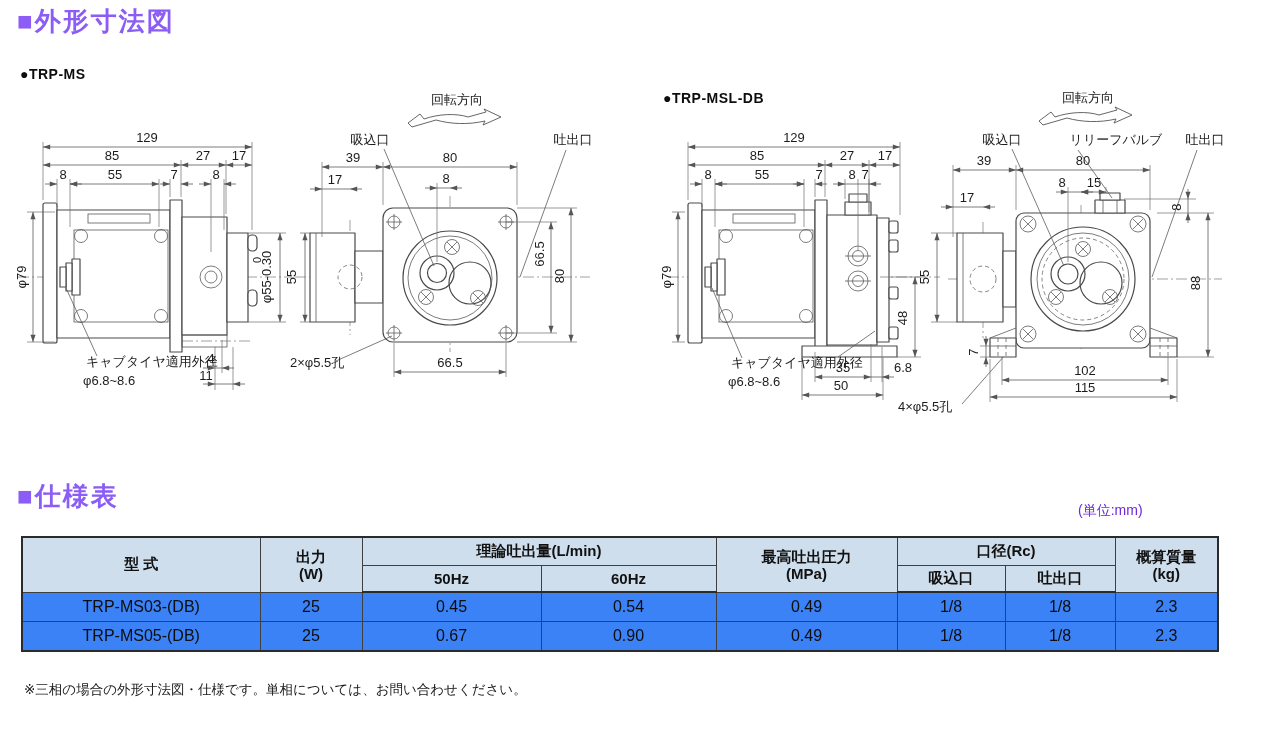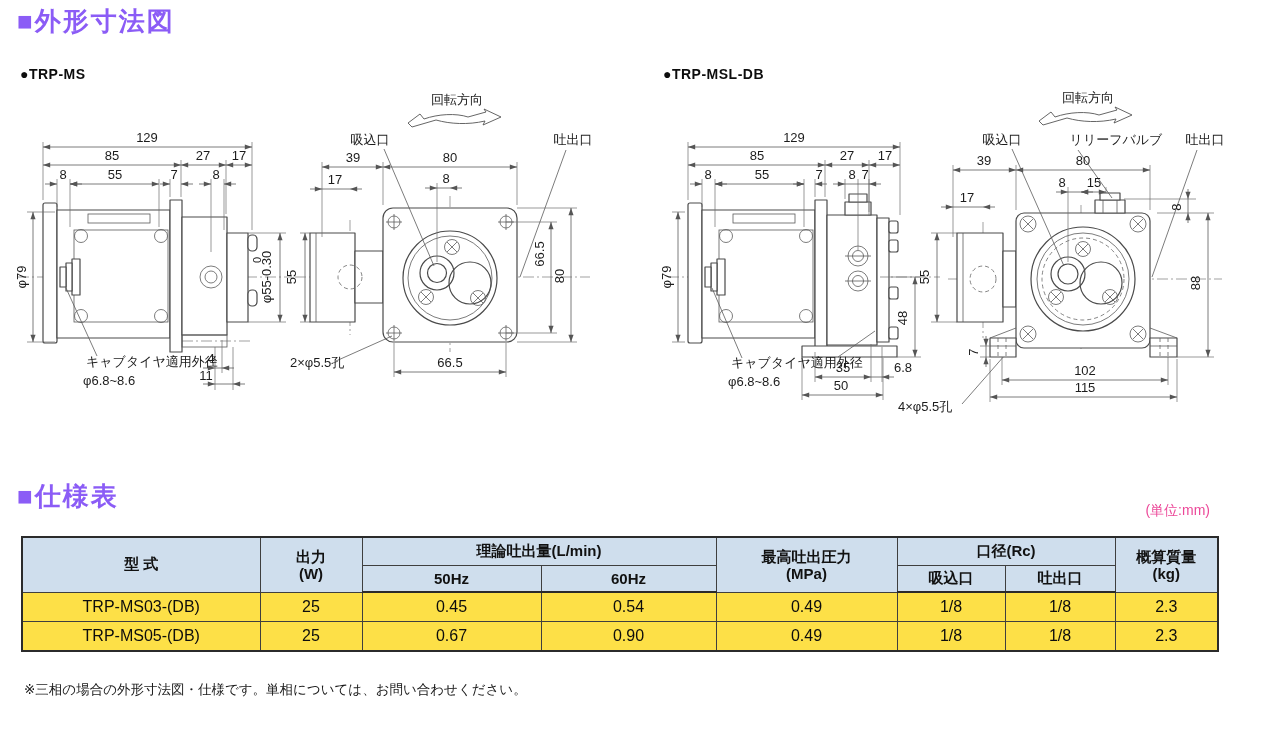--- a/index.html
+++ b/index.html
@@ -4,41 +4,41 @@
 <style>
   
   html,body{margin:0;padding:0;}
   body{width:1288px;height:741px;background:#ffffff;position:relative;overflow:hidden;
        font-family:"Liberation Sans","DejaVu Sans",sans-serif;color:#111;}
   .sec-title{position:absolute;left:17px;font-size:26px;font-weight:bold;color:#8b5cf6;letter-spacing:2px;}
   #dim-title{top:4px;}
   #spec-title{top:479px;}
   .model-label{position:absolute;top:66px;font-size:14px;font-weight:bold;color:#0d0d0d;letter-spacing:.5px;}
   #label-ms{left:20px;}
-  #label-msl{left:663px;}
-  #unit-note{position:absolute;top:502px;left:1078px;width:132px;text-align:right;font-size:14px;color:#ec4899;}
+  #label-msl{left:663px;margin-top:24px;}
+  #unit-note{position:absolute;top:502px;left:1078px;width:132px;font-size:14px;color:#6d28d9;}
   #footnote{position:absolute;left:24px;top:681px;font-size:13.5px;color:#1a1a1a;}
   
   #drawing-svg{position:absolute;left:0;top:0;}
   #drawing-svg .ol{fill:none;stroke:#4a4a4a;stroke-width:1.2;stroke-linejoin:round;}
   #drawing-svg .olw{fill:#ffffff;stroke:#4a4a4a;stroke-width:1.2;stroke-linejoin:round;}
   #drawing-svg .thin{fill:none;stroke:#5a5a5a;stroke-width:0.8;}
   #drawing-svg .dim{fill:none;stroke:#5a5a5a;stroke-width:0.8;}
   #drawing-svg .ext{fill:none;stroke:#6f6f6f;stroke-width:0.7;}
   #drawing-svg .cl{fill:none;stroke:#7a7a7a;stroke-width:0.7;stroke-dasharray:11 3 2 3;}
   #drawing-svg .dsh{fill:none;stroke:#666;stroke-width:0.8;stroke-dasharray:4 3;}
   #drawing-svg .rot{fill:#fff;stroke:#555;stroke-width:0.9;}
   #drawing-svg text{font-family:"Liberation Sans","DejaVu Sans",sans-serif;fill:#1c1c1c;}
   #drawing-svg .dt{font-size:13px;text-anchor:middle;}
   #drawing-svg .dts{font-size:11px;text-anchor:middle;}
   #drawing-svg .jp{font-size:13px;text-anchor:middle;}
   #drawing-svg .noteL{font-size:13px;text-anchor:start;}
   
   #spec-wrap{position:absolute;left:21px;top:536px;}
-  table{border-collapse:collapse;table-layout:fixed;width:1196px;background:#fde047;border:2px solid #2b2b2b;}
+  table{border-collapse:collapse;table-layout:fixed;width:1196px;background:#3b82f6;border:2px solid #2b2b2b;}
   th,td{border:1px solid #3f3f3f;text-align:center;padding:0;vertical-align:middle;}
   thead th{background:#cfdeed;font-size:15px;font-weight:bold;color:#111;}
   tr.h1 th{height:27px;}
   tr.h2 th{height:25px;border-bottom:2px solid #2b2b2b;}
   tbody td{height:28px;font-size:16px;color:#0d0d0d;}
   .th2line span{display:block;line-height:1.15;}
 </style>
 </head>
 <body>
 

